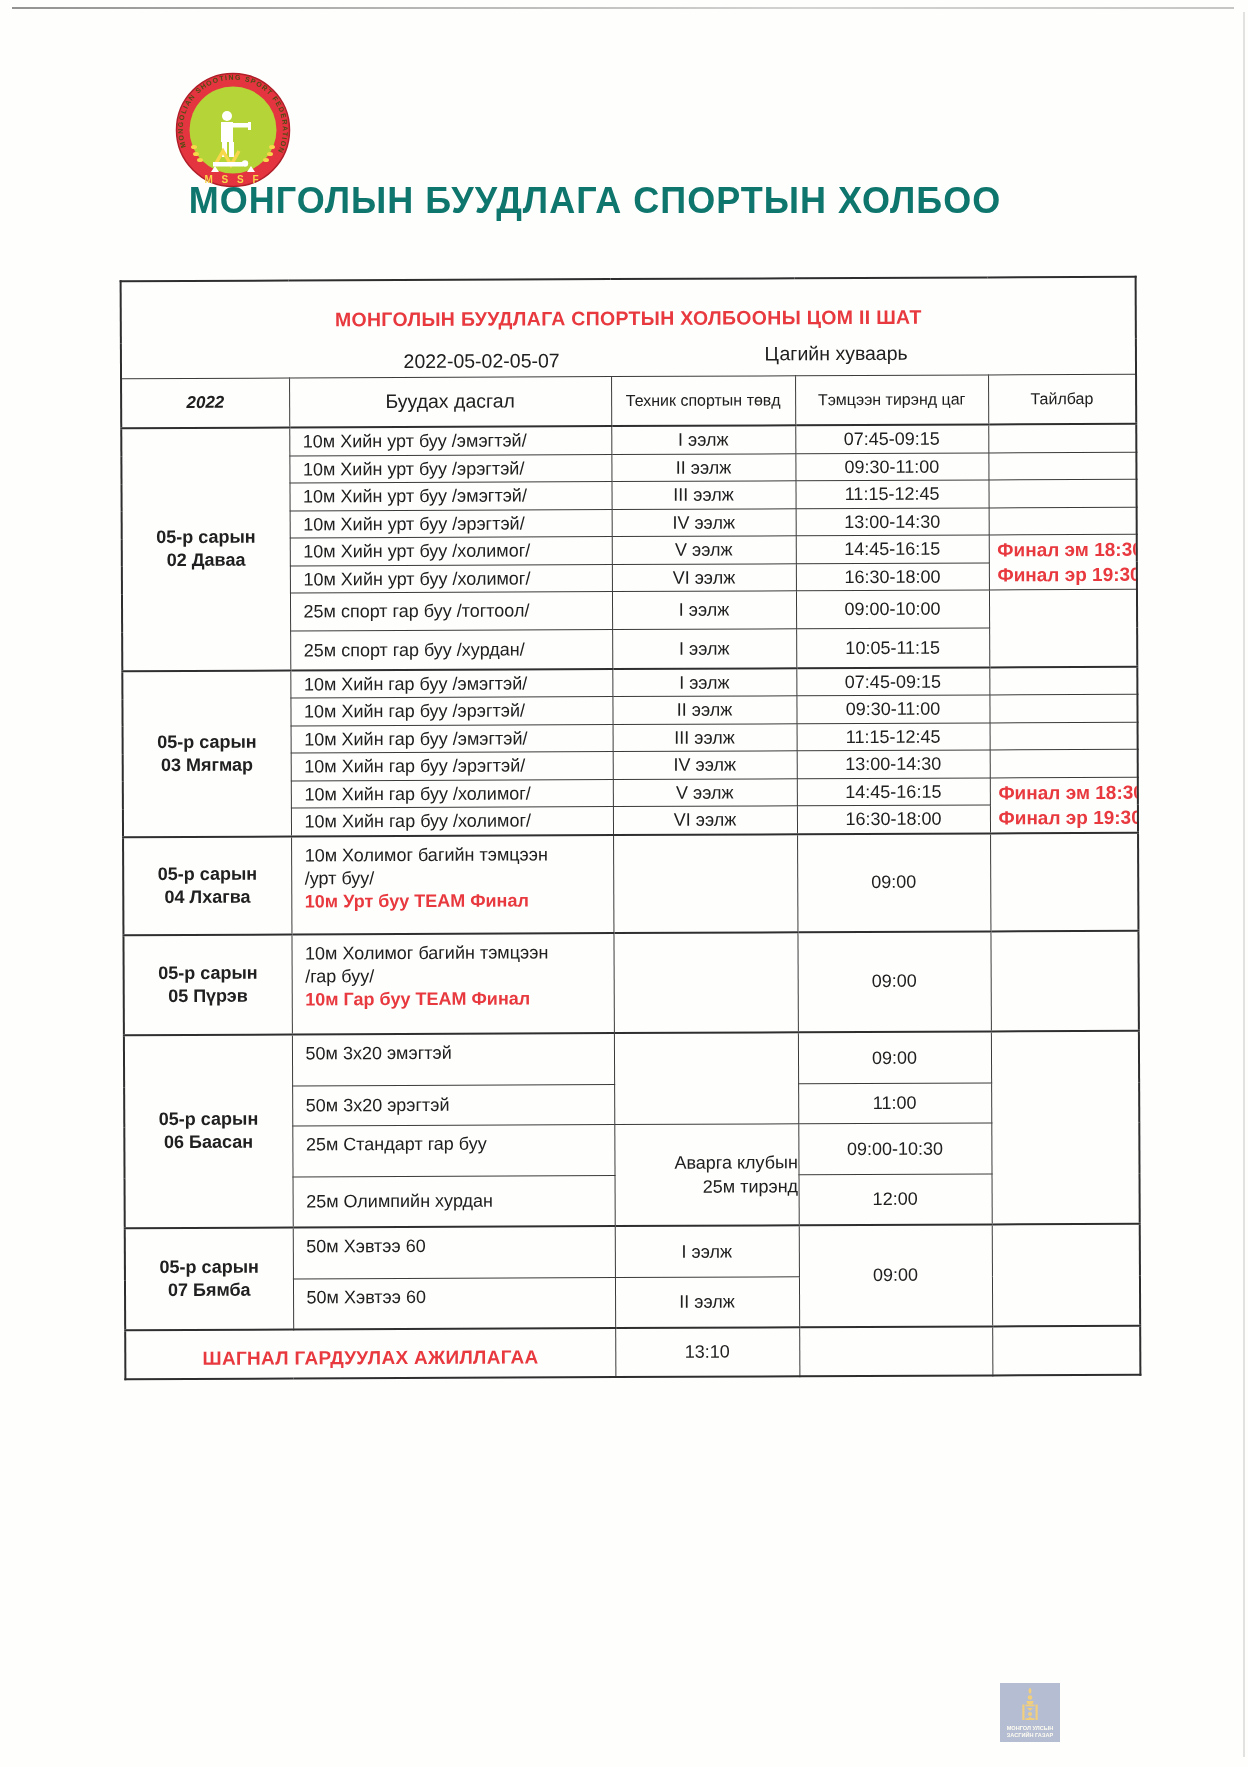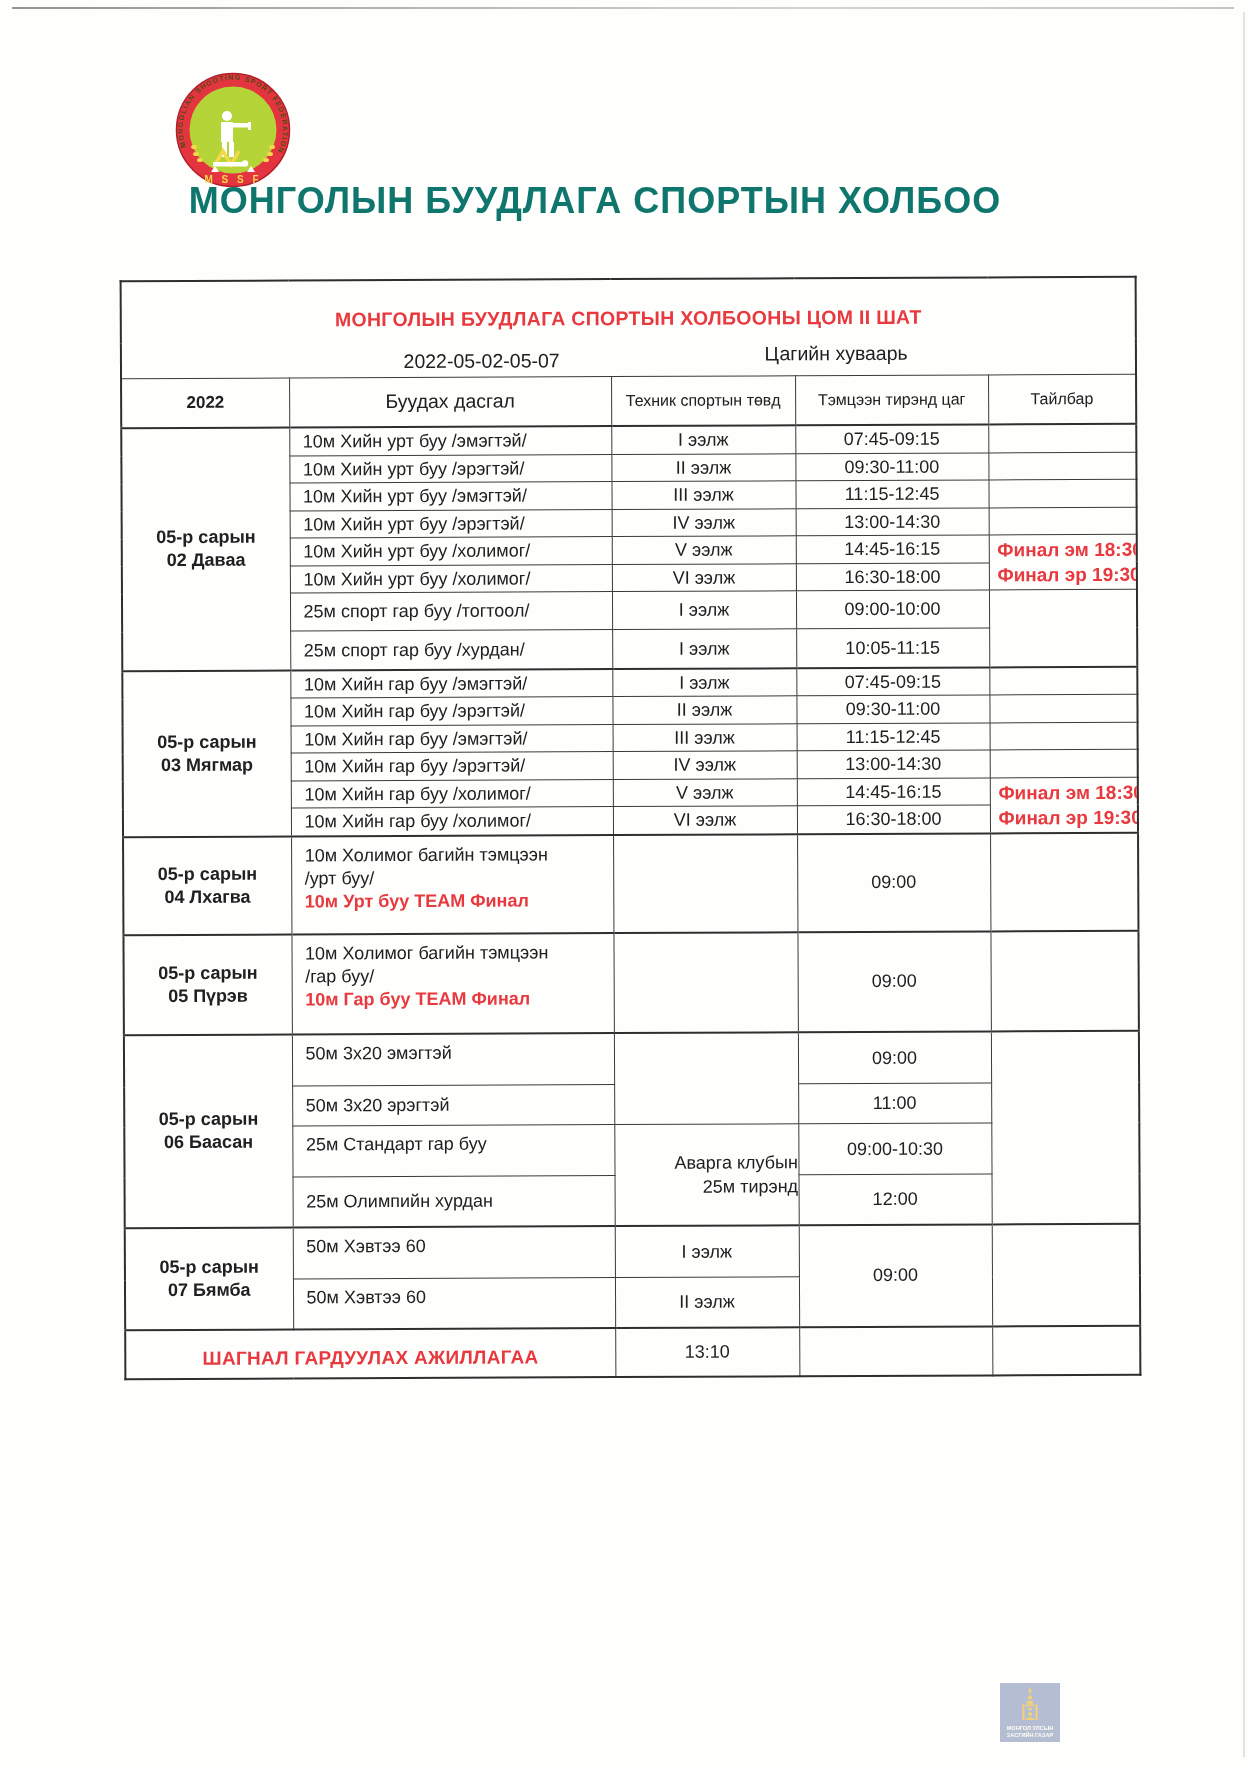--- a/index.html
+++ b/index.html
@@ -38,21 +38,21 @@
   .h40{height:40px}.h49{height:49px}.h50{height:50px}.h51{height:51px}.h52{height:52px}
   .h62{height:62px}.h98{height:98px}.h100{height:100px}
 
   td.band-title { border-bottom:none; color:var(--accent-red,#e8393f); font-weight:bold;
     font-size:19.5px; letter-spacing:.3px; vertical-align:middle; padding-top:16px; }
   td.band-sub { border-top:none; position:relative; font-size:19.5px; }
   .band-sub .date { position:absolute; left:35.5%; bottom:3px; transform:translateX(-50%); white-space:nowrap; }
   .band-sub .subt { position:absolute; left:70.5%; bottom:9px; transform:translateX(-50%); white-space:nowrap; }
 
   tr.hdr td { border-bottom:2.2px solid #2f2f2f; font-size:16px; line-height:1.2; }
-  tr.hdr td.c-year { font-weight:bold; font-size:17px; }
+  tr.hdr td.c-year { font-weight:bold; font-size:17px;font-style:italic; }
   tr.hdr td.c-event { font-size:19.5px; }
 
   td.day { font-weight:bold; font-size:18px; line-height:23px; }
   td.event { text-align:left; padding:2px 6px 2px 13px; }
   td.va-top { vertical-align:top; padding-top:7px; line-height:23px; }
   td.finals { text-align:center; padding-left:8px; color:var(--accent-red,#e8393f);
     font-weight:bold; font-size:19px; line-height:25px; white-space:nowrap; }
   .red-final { color:var(--accent-red,#e8393f); font-weight:bold; }
   td.venue-merge { line-height:24px;text-align:right; }
   td.awards { color:var(--accent-red,#e8393f); font-weight:bold; font-size:19px;

